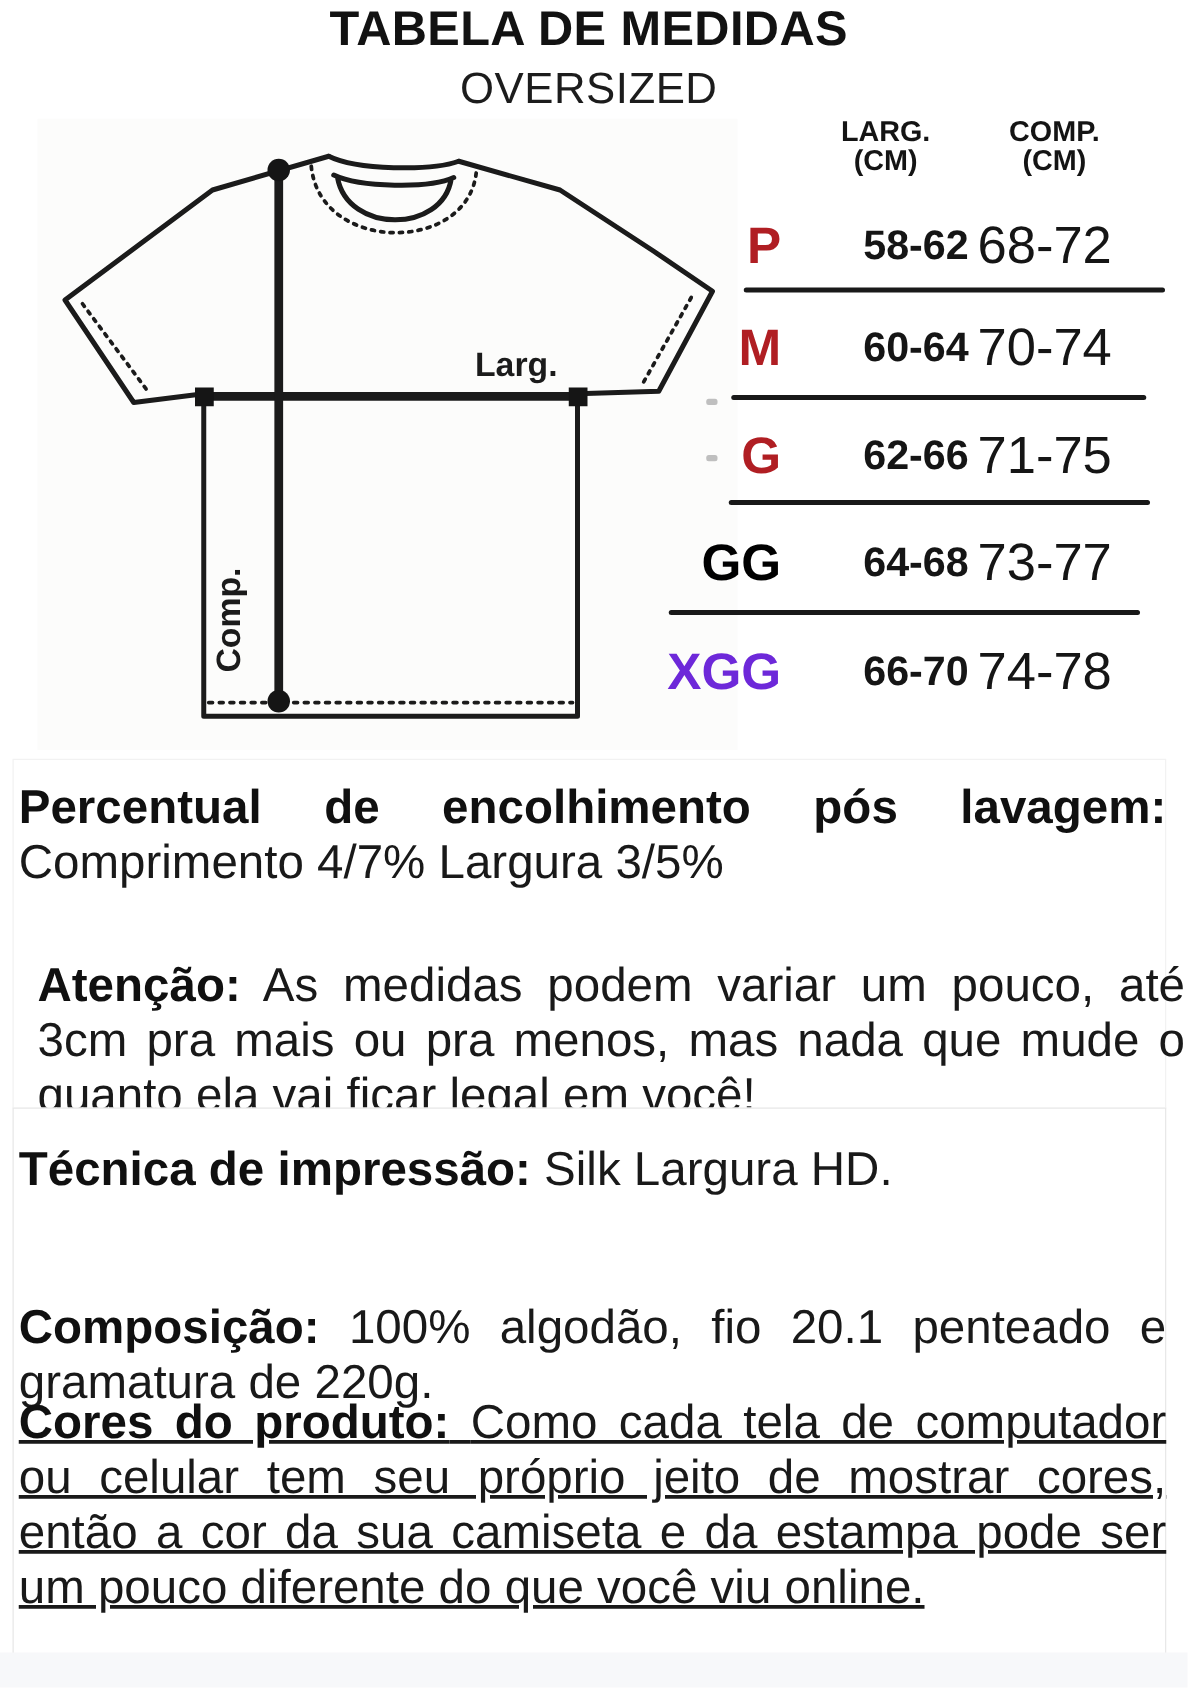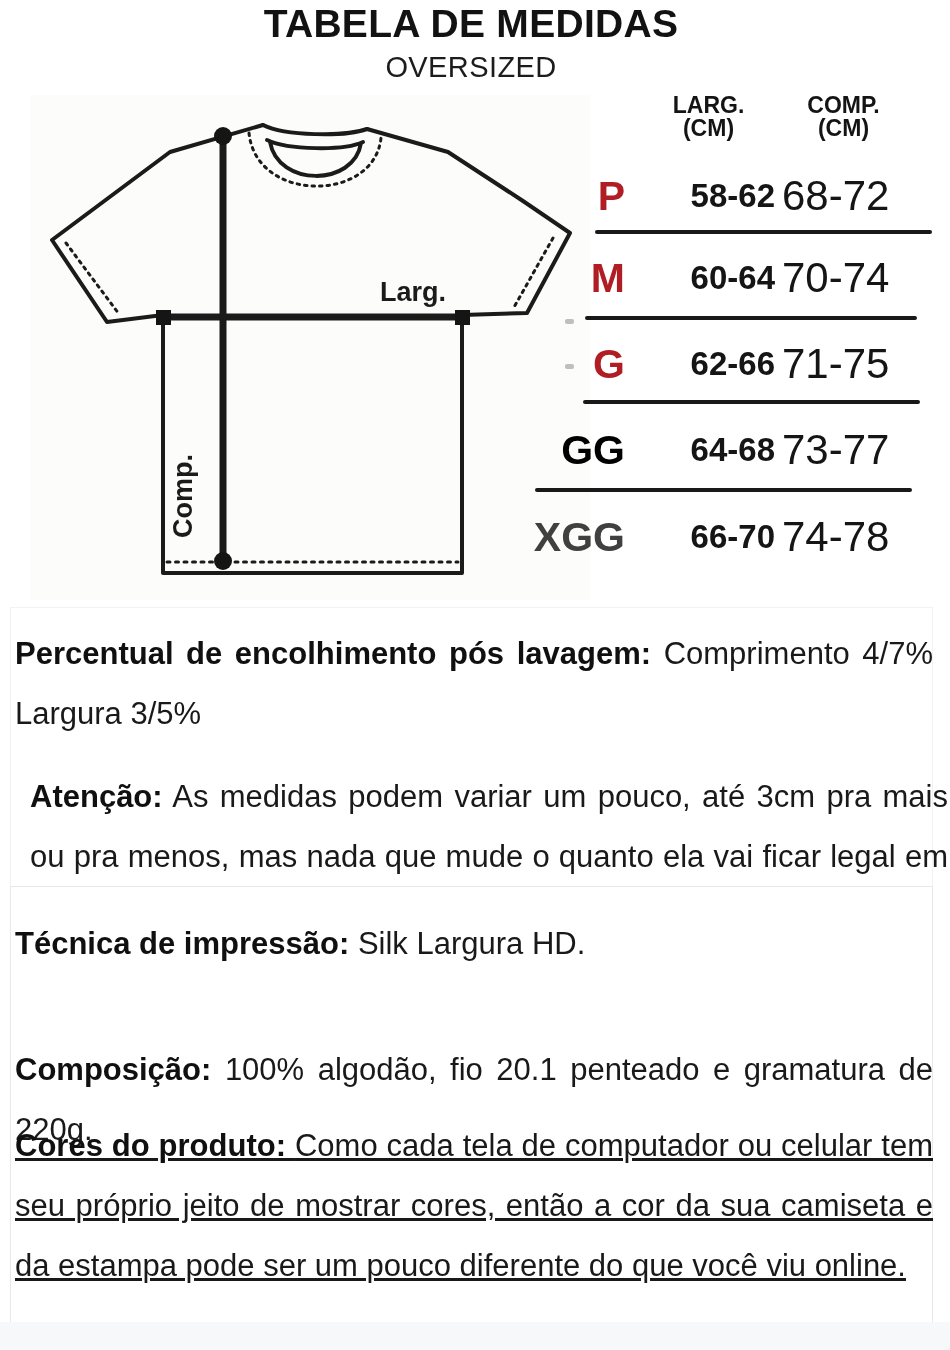--- a/index.html
+++ b/index.html
@@ -7,41 +7,41 @@
     width:950px;height:1350px;position:relative;overflow:hidden;
     background:#ffffff;color:#161616;
     font-family:"Liberation Sans",sans-serif;
     -webkit-font-smoothing:antialiased;
   }
   .abs{position:absolute;}
 
   
   .header{top:0;left:0;width:942px;text-align:center;}
   .title{font-size:39px;font-weight:800;letter-spacing:.3px;color:#121212;margin-top:2px;}
-  .subtitle{font-size:29px;font-weight:500;letter-spacing:.4px;color:#1c1c1c;margin-top:5px;}
+  .subtitle{font-size:35px;font-weight:500;letter-spacing:.4px;color:#1c1c1c;margin-top:5px;}
 
   
   .diagram{left:30px;top:95px;width:560px;height:505px;background:#fcfcfb;}
 
   
   .hdr{top:94px;width:125px;text-align:center;font-size:23px;font-weight:700;line-height:23px;color:#141414;}
   .hdr-larg{left:646px;}
   .hdr-comp{left:781px;}
   .trow{height:48px;line-height:48px;}
   .cell{position:absolute;top:0;height:48px;line-height:48px;}
   .c-size{left:530px;width:95px;text-align:right;font-size:41px;font-weight:700;}
   .c-larg{left:650px;width:125px;text-align:right;font-size:33px;font-weight:700;color:#151515;}
   .c-comp{left:782px;width:125px;text-align:left;font-size:42px;font-weight:400;color:#151515;}
   .divider{height:4px;background:#191919;border-radius:2px;}
 
   
   .card{background:#ffffff;}
   .card-notes{left:10px;top:607px;width:921px;height:278px;border:1px solid #f2f2f2;}
   .card-info{left:10px;top:886px;width:921px;height:436px;border:1px solid #e8e8e8;}
-  .para{left:15px;width:918px;font-size:31px;line-height:60px;text-align:justify;color:#191919;}
+  .para{left:15px;width:918px;font-size:38px;line-height:44px;text-align:justify;color:#191919;}
   .para b{font-weight:700;color:#101010;}
 
   .stray{width:9px;height:5px;background:#bfbfbf;border-radius:2px;}
   .bottom-strip{left:0;top:1322px;width:950px;height:28px;background:#f7f8fa;}
 </style>
 </head>
 <body>
 
 <div class="abs header">
   <div class="title">TABELA DE MEDIDAS</div>
@@ -112,21 +112,21 @@
   <div class="abs divider" style="left:583px;top:400px;width:337px;"></div>
 
   <div class="abs trow" style="top:426px;">
     <span class="cell c-size" style="color:#000000">GG</span>
     <span class="cell c-larg">64-68</span>
     <span class="cell c-comp">73-77</span>
   </div>
   <div class="abs divider" style="left:535px;top:488px;width:377px;"></div>
 
   <div class="abs trow" style="top:513px;">
-    <span class="cell c-size" style="color:#404040">XGG</span>
+    <span class="cell c-size" style="color:#6d28d9">XGG</span>
     <span class="cell c-larg">66-70</span>
     <span class="cell c-comp">74-78</span>
   </div>
 </div>
 
 <div class="abs card card-notes"></div>
 <p class="abs para" style="top:624px;margin:0;">
   <b>Percentual de encolhimento pós lavagem:</b>
   <span>Comprimento 4/7% Largura 3/5%</span>
 </p>

